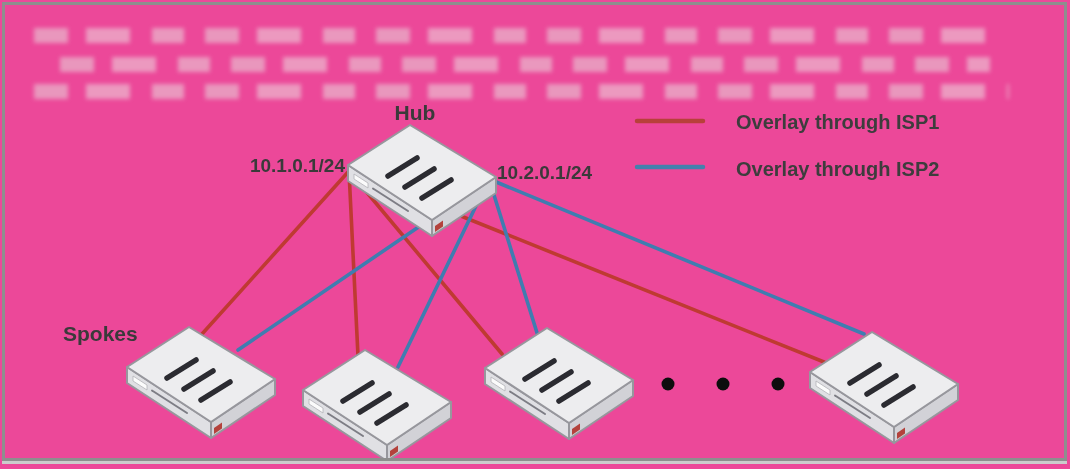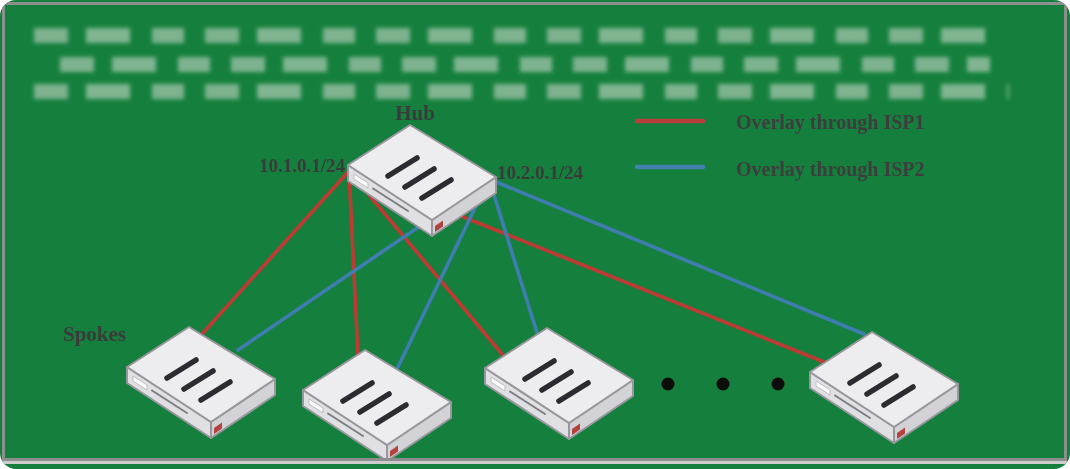--- a/index.html
+++ b/index.html
@@ -1,23 +1,22 @@
 <!DOCTYPE html>
 <html><head>
 <meta charset="utf-8">
 <style>
   html, body { margin: 0; padding: 0; background: #ffffff; }
   .stage {
     position: relative;
     width: 1070px;
     height: 469px;
-    background: #15803d;
+    background: #ec4899;
     overflow: hidden;
-    font-family: Liberation Serif, serif;
-    border-radius: 16px;
+    font-family: Liberation Sans, sans-serif;
   }
   .frame {
     position: absolute;
     left: 2px; top: 2px; right: 3px; bottom: 8px;
     border: 3px solid #8e8e8e;
     box-shadow: 0 3px 0 #cccccc;
     pointer-events: none;
   }
   
   .ghost-row {

